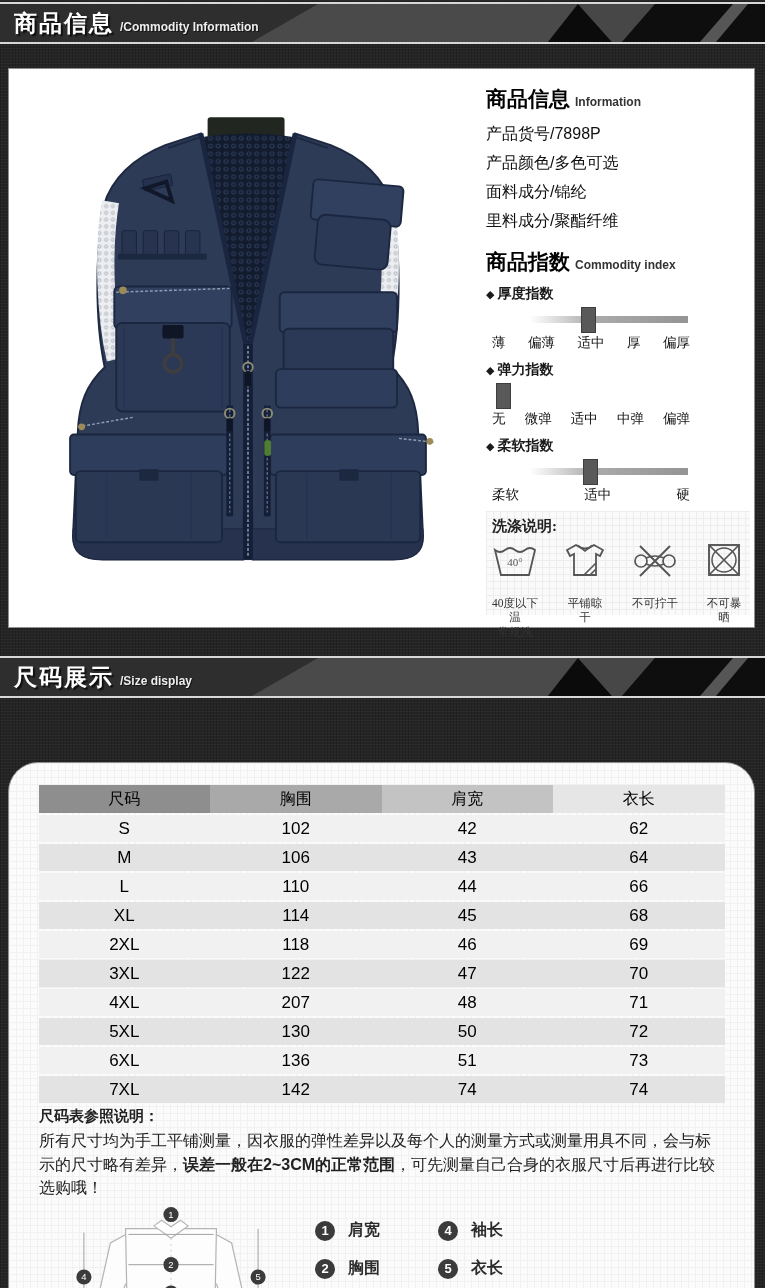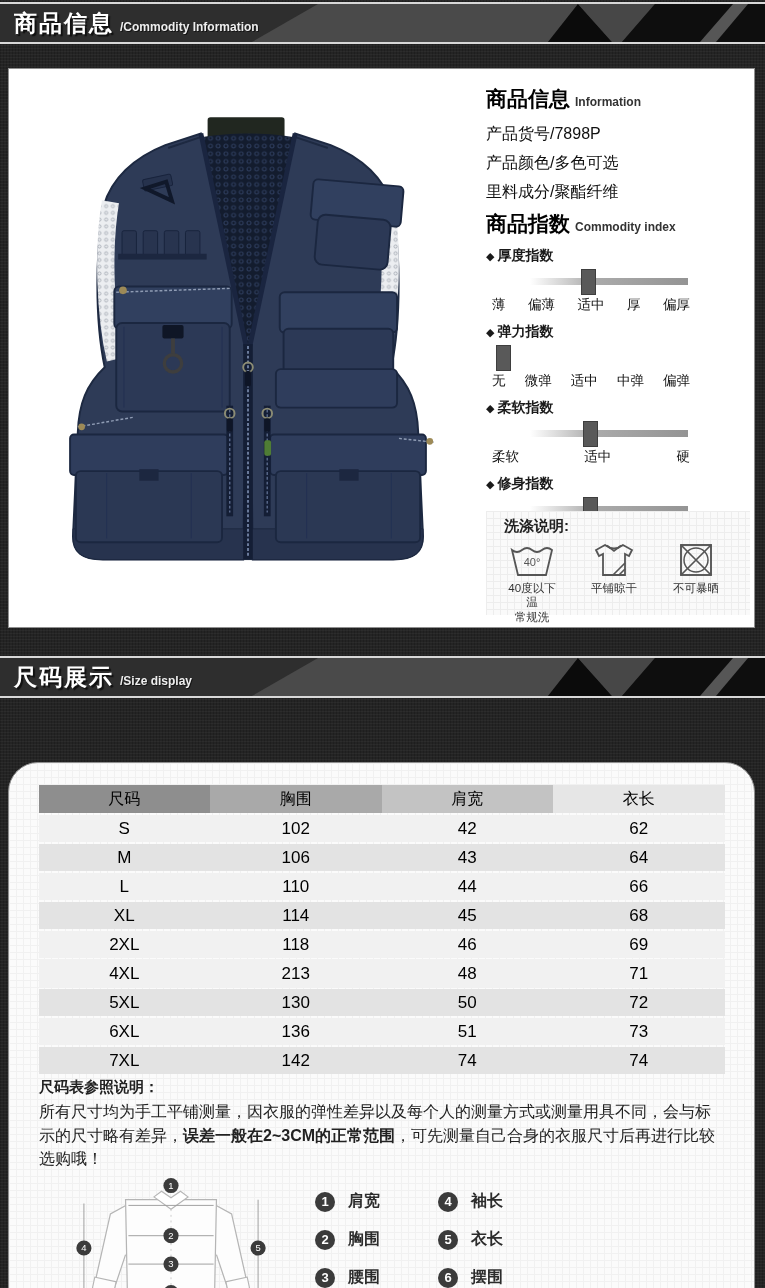--- a/index.html
+++ b/index.html
@@ -26,40 +26,40 @@
     background-image:linear-gradient(#f1f1f1 1px,transparent 1px),linear-gradient(90deg,#f1f1f1 1px,transparent 1px);
     background-size:7px 7px;border-radius:30px;}
   
   .photo{position:absolute;left:0;top:0;width:478px;height:558px;display:flex;align-items:center;justify-content:center;}
   
   .info{position:absolute;left:477px;top:16px;width:262px;color:#111;}
   .h-cn{font-size:21px;font-weight:bold;color:#000;}
   .h-en{font-size:12px;color:#333;font-weight:bold;margin-left:5px;}
   .info-lines{margin-top:6px;}
   .info-line{font-size:16px;line-height:29px;color:#111;}
-  .idx-title{margin-top:4px;}
+  .idx-title{margin-top:13px;}
   .idx-group{margin-top:9px;}
   .idx-name{font-size:14px;font-weight:bold;color:#1a1a1a;}
   .diamond{font-size:11px;margin-right:3px;}
   .slider{position:relative;width:198px;height:26px;margin:3px 0 0 6px;}
   .track{position:absolute;left:38px;right:2px;top:10px;height:7px;
     background:linear-gradient(90deg,#ffffff,#ababab 40%,#949494);}
   .handle{position:absolute;top:1px;width:13px;height:24px;background:#595959;border:1px solid #3e3e3e;}
   .idx-labels{display:flex;justify-content:space-between;width:198px;margin-left:6px;
     font-size:13.5px;color:#111;margin-top:2px;}
   
-  .wash{position:absolute;left:477px;top:442px;width:264px;height:104px;padding:6px 18px;box-sizing:border-box;
+  .wash{position:absolute;left:477px;top:442px;width:264px;height:104px;padding:6px 6px;box-sizing:border-box;
     background-color:#fafafa;
     background-image:linear-gradient(#ededed 1px,transparent 1px),linear-gradient(90deg,#ededed 1px,transparent 1px);
-    background-size:7px 7px;}
+    background-size:7px 7px;font-family:Liberation Serif, serif;}
   .wash-title{font-size:15px;font-weight:bold;color:#222;}
   .wash-items{display:flex;gap:26px;margin-top:6px;}
   .wash-item{width:56px;text-align:center;}
   .wash-item svg{display:block;margin:0 auto;}
-  .wash-label{font-size:11.5px;color:#333;line-height:1.25;margin-top:3px;}
+  .wash-label{font-size:11.5px;color:#333;line-height:1.25;margin-top:18px;}
   
   .tbl{margin:20px auto 0;width:686px;border-collapse:separate;border-spacing:0 2px;}
   .tbl th{height:26px;font-size:16px;font-weight:normal;color:#000;text-align:center;}
   .tbl td{height:25px;font-size:17px;color:#000;text-align:center;}
   .tbl tr.odd td{background:#f1f1f1;}
   .tbl tr.even td{background:#e3e3e3;}
   .th0{background:#8e8e8e;} .th1{background:#a9a9a9;} .th2{background:#c3c3c3;} .th3{background:#e6e6e6;}
   
   .note{margin:2px 30px 0;color:#222;}
   .note-title{font-size:15px;font-weight:bold;}
@@ -189,20 +189,21 @@
       </svg>
     </div>
 
     <div class="info">
       <div>
         <span class="h-cn">商品信息</span><span class="h-en">Information</span>
       </div>
       <div class="info-lines">
         <div class="info-line">产品货号/7898P</div>
         <div class="info-line">产品颜色/多色可选</div>
+        <div class="info-line">面料成分/锦纶</div>
         <div class="info-line">里料成分/聚酯纤维</div>
       </div>
 
       <div class="idx-title">
         <span class="h-cn">商品指数</span><span class="h-en">Commodity index</span>
       </div>
 
       <div class="idx-group">
         <div class="idx-name"><span class="diamond">◆</span><span>厚度指数</span></div>
         <div class="slider">
@@ -270,20 +271,29 @@
           </svg>
           <div class="wash-label"><span>40度以下温</span><br><span>常规洗</span></div>
         </div>
         <div class="wash-item">
           <svg width="42" height="36" viewBox="0 0 42 36">
             <path d="M12,3 L3,8 L6,14 L10,12 L10,33 L32,33 L32,12 L36,14 L39,8 L30,3 Q21,10 12,3 Z" fill="none" stroke="#555" stroke-width="1.8"></path>
             <path d="M14,3.5 L21,9 L28,3.5" fill="none" stroke="#555" stroke-width="1.6"></path>
             <path d="M20,33 L32,21 M26,33 L32,27" stroke="#555" stroke-width="1.6"></path>
           </svg>
           <div class="wash-label"><span>平铺晾干</span></div>
+        </div>
+        <div class="wash-item">
+          <svg width="46" height="36" viewBox="0 0 46 36">
+            <circle cx="9" cy="19" r="6" fill="none" stroke="#555" stroke-width="1.7"></circle>
+            <circle cx="37" cy="19" r="6" fill="none" stroke="#555" stroke-width="1.7"></circle>
+            <path d="M14,16 Q23,12 32,16 M14,22 Q23,26 32,22" fill="none" stroke="#555" stroke-width="1.7"></path>
+            <path d="M8,4 L38,34 M38,4 L8,34" stroke="#555" stroke-width="1.9"></path>
+          </svg>
+          <div class="wash-label"><span>不可拧干</span></div>
         </div>
         <div class="wash-item">
           <svg width="38" height="36" viewBox="0 0 38 36">
             <rect x="4" y="3" width="30" height="30" fill="none" stroke="#555" stroke-width="1.9"></rect>
             <circle cx="19" cy="18" r="12" fill="none" stroke="#555" stroke-width="1.5"></circle>
             <path d="M4,3 L34,33 M34,3 L4,33" stroke="#555" stroke-width="1.7"></path>
           </svg>
           <div class="wash-label"><span>不可暴晒</span></div>
         </div>
       </div>
@@ -337,23 +347,29 @@
             <td>114</td>
             <td>45</td>
             <td>68</td>
           </tr>
       <tr class="odd">
             <td>2XL</td>
             <td>118</td>
             <td>46</td>
             <td>69</td>
           </tr>
+      <tr class="even">
+            <td>3XL</td>
+            <td>122</td>
+            <td>47</td>
+            <td>70</td>
+          </tr>
       <tr class="odd">
             <td>4XL</td>
-            <td>213</td>
+            <td>207</td>
             <td>48</td>
             <td>71</td>
           </tr>
       <tr class="even">
             <td>5XL</td>
             <td>130</td>
             <td>50</td>
             <td>72</td>
           </tr>
       <tr class="odd">

